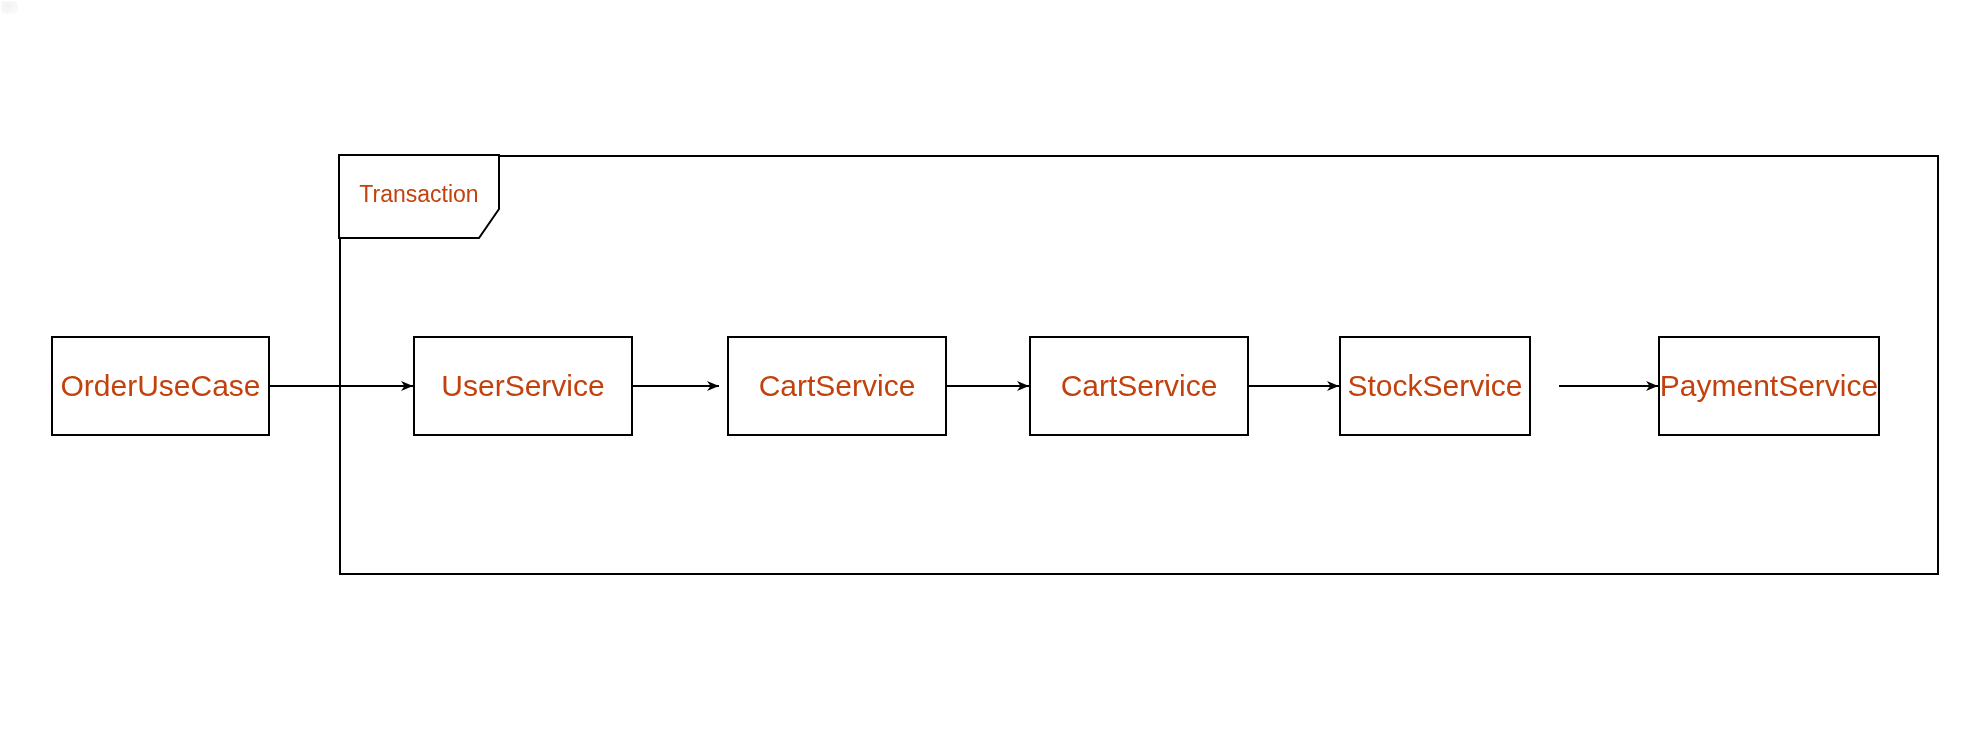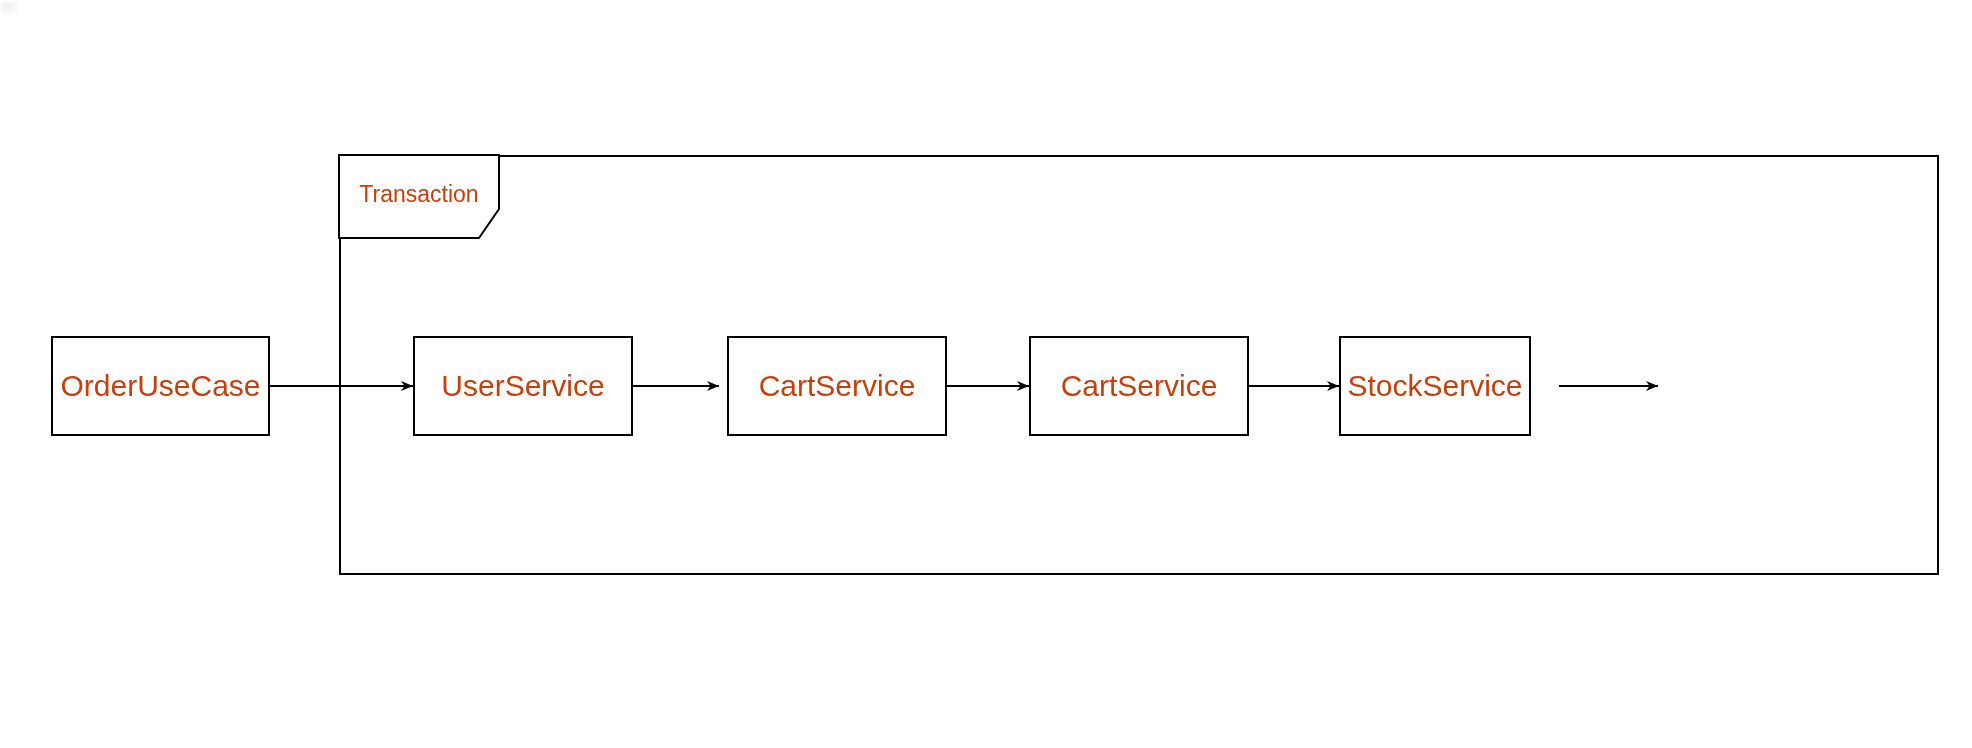--- a/index.html
+++ b/index.html
@@ -143,14 +143,17 @@
   </div>
 
   <div class="node node-orderservice">
     <span class="node-label">CartService</span>
   </div>
 
   <div class="node node-stockservice">
     <span class="node-label">StockService</span>
   </div>
 
+  <div class="node node-paymentservice">
+    <span class="node-label">PaymentService</span>
+  </div>
 
 </div>
 
 </body></html>

